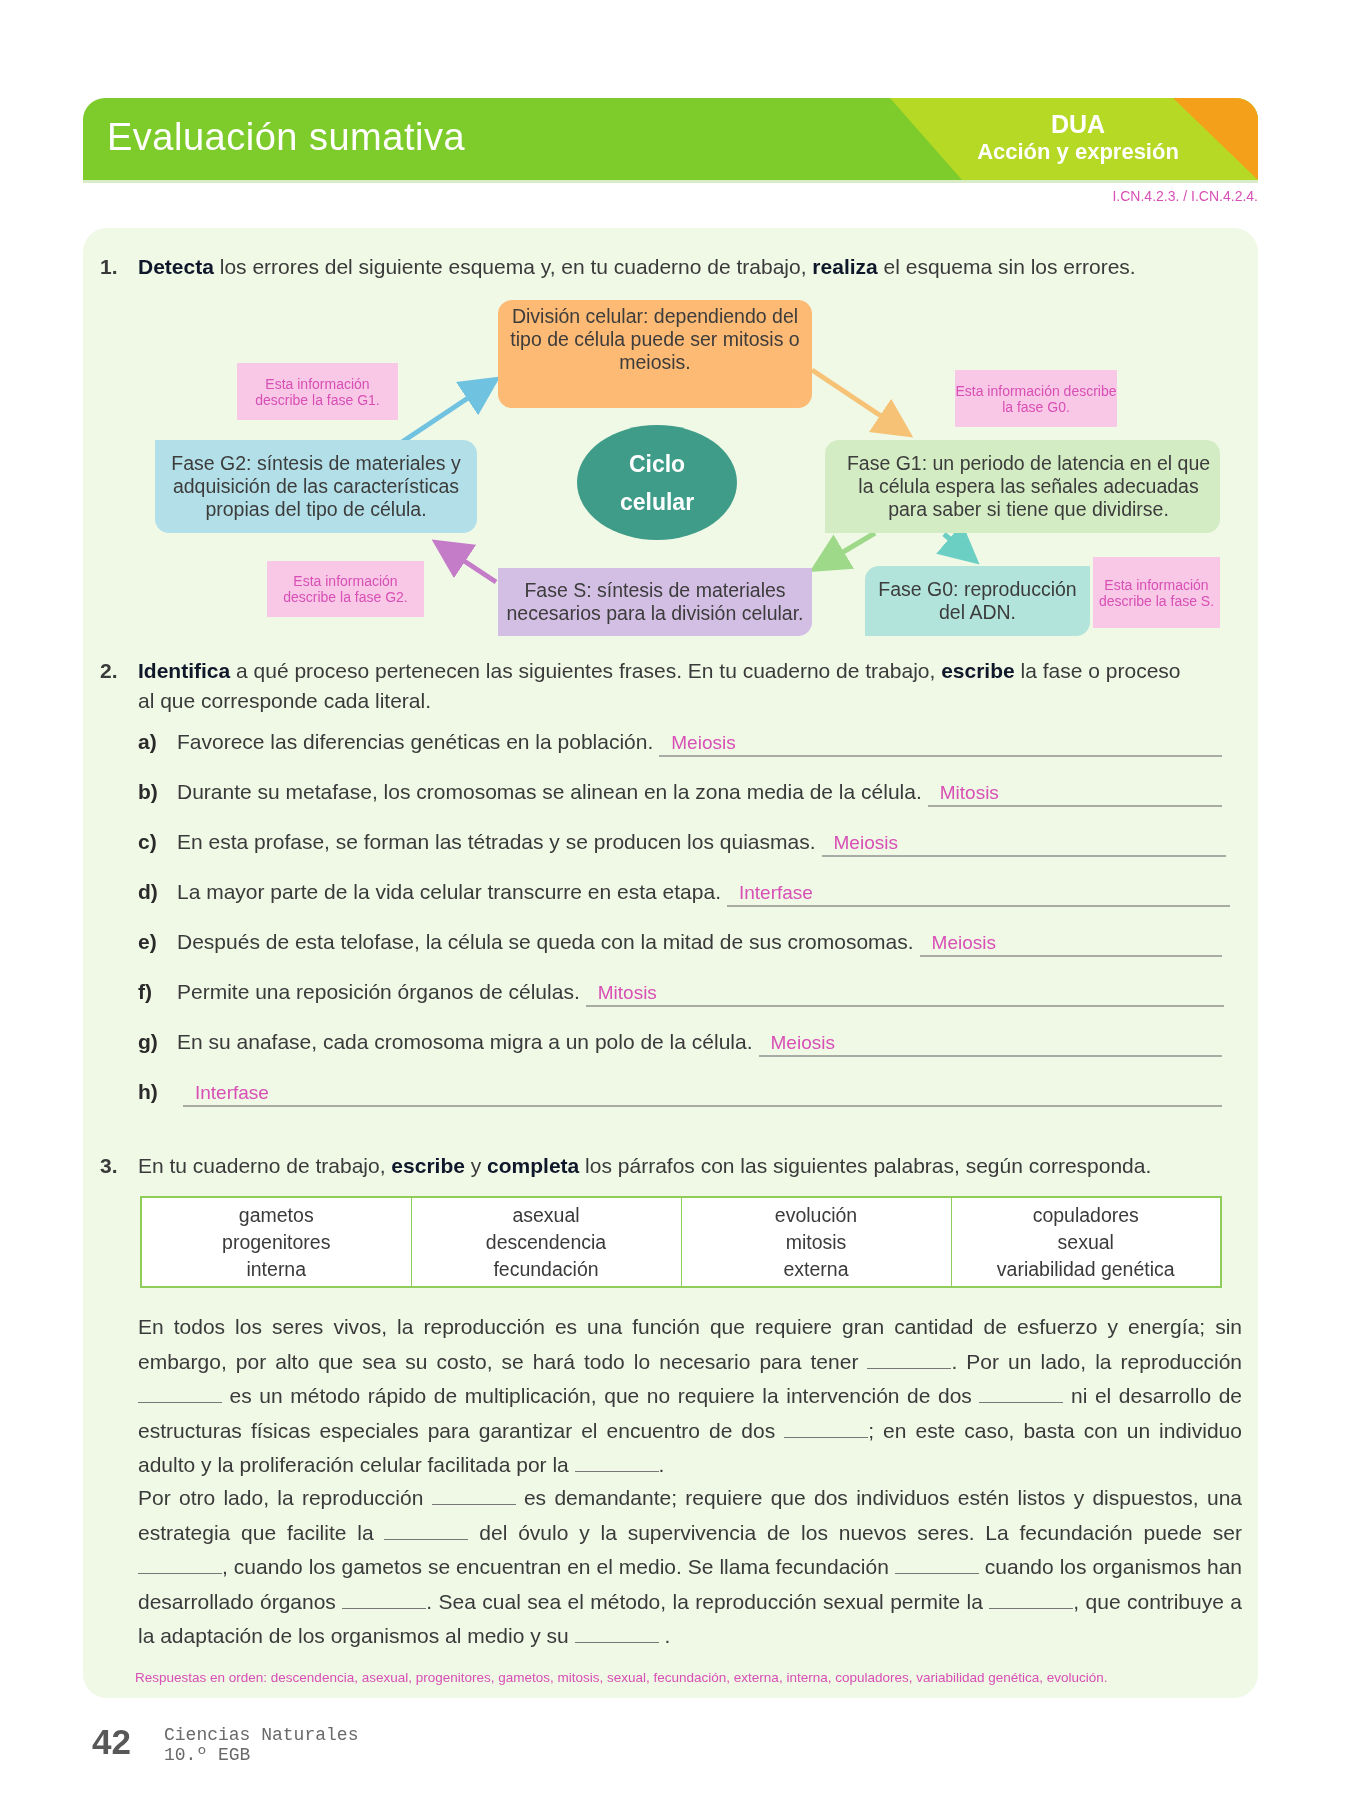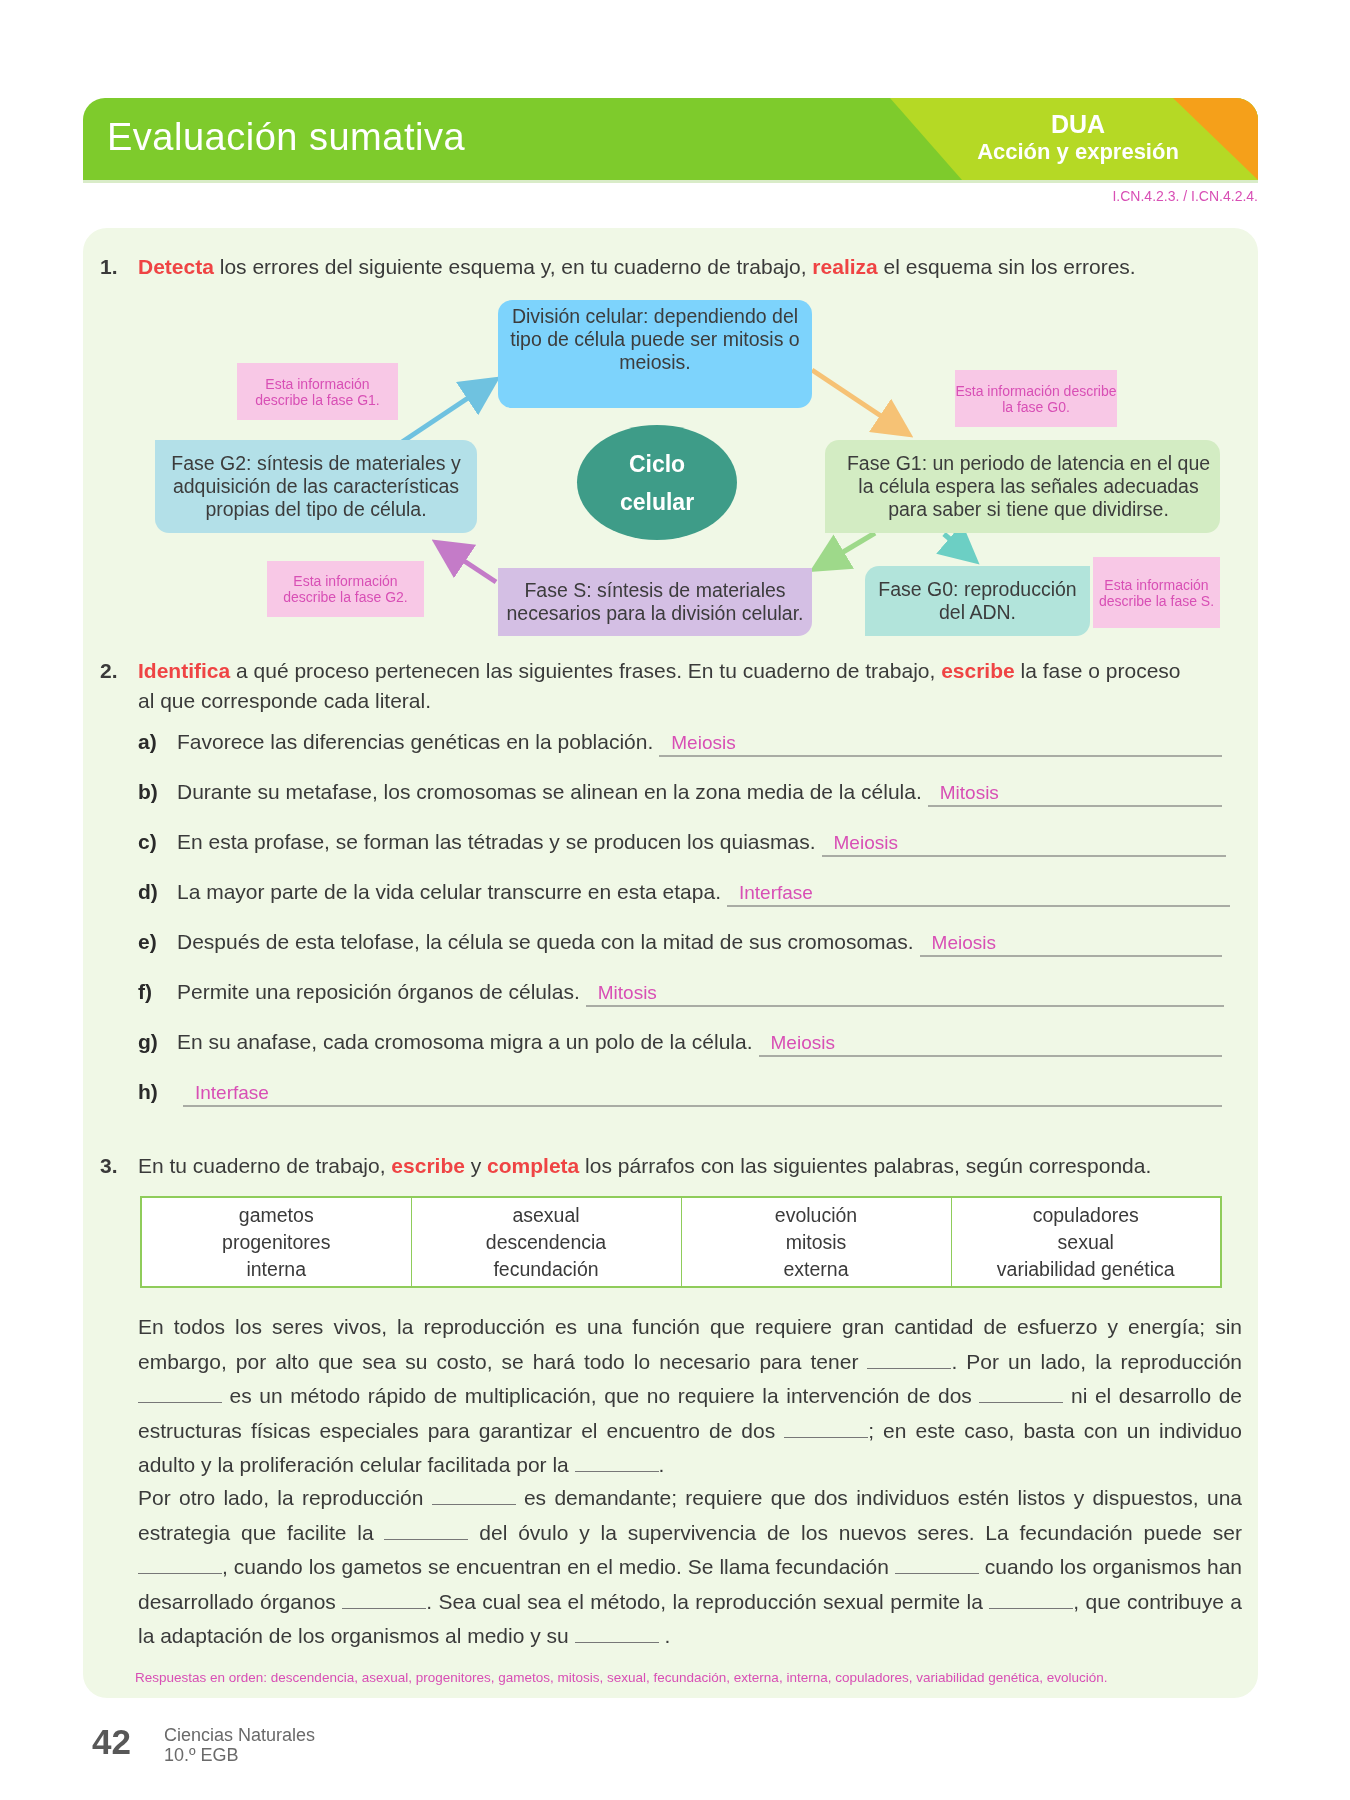--- a/index.html
+++ b/index.html
@@ -16,25 +16,25 @@
   .header .dua .d2 { font-size: 22px; font-weight: bold; line-height: 28px; }
   .header-shadow { position: absolute; left: 83px; top: 180px; width: 1175px; height: 3px; background: #d9ecc8; }
 
   .codes { position: absolute; right: 92px; top: 188px; font-size: 14px; color: #d84fb5; }
 
   
   .panel { position: absolute; left: 83px; top: 228px; width: 1175px; height: 1470px; background: #f0f8e6; border-radius: 24px; }
 
   .q { position: absolute; font-size: 21px; line-height: 30px; color: #3a3a3a; }
   .q .num { font-weight: bold; display: inline-block; width: 38px; }
-  .q b { font-weight: bold; color: #ef4444; }
+  .q b { font-weight: bold; color: #0f172a; }
 
   
   .box { position: absolute; text-align: center; font-size: 19.5px; line-height: 23px; color: #3c3c3c; display: flex; align-items: center; justify-content: center; }
-  .box-orange { left: 498px; top: 300px; width: 314px; height: 108px; background: #7dd3fc; border-radius: 14px 14px 14px 14px; padding-bottom: 30px; }
+  .box-orange { left: 498px; top: 300px; width: 314px; height: 108px; background: #fdba74; border-radius: 14px 14px 14px 14px; padding-bottom: 30px; }
   .box-blue { left: 155px; top: 440px; width: 322px; height: 93px; background: #b3e0e8; border-radius: 0 14px 14px 14px; }
   .box-green { left: 825px; top: 440px; width: 395px; height: 93px; background: #d3ecc3; border-radius: 14px 14px 14px 0; padding-left: 12px; }
   .box-purple { left: 498px; top: 568px; width: 314px; height: 68px; background: #d4bfe4; border-radius: 0 0 14px 0; }
   .box-teal { left: 865px; top: 566px; width: 225px; height: 70px; background: #b2e4db; border-radius: 14px 0 14px 0; }
   .ellipse { position: absolute; left: 577px; top: 425px; width: 160px; height: 115px; border-radius: 50%; background: #3e9c88; color: #ffffff; font-weight: bold; font-size: 23px; line-height: 38px; text-align: center; display: flex; flex-direction: column; justify-content: center; }
 
   .note { position: absolute; background: #f8c8e6; color: #d84fb5; font-size: 14px; line-height: 16px; text-align: center; display: flex; align-items: center; justify-content: center; }
   .note-g1 { left: 237px; top: 363px; width: 161px; height: 57px; }
   .note-g0 { left: 955px; top: 370px; width: 162px; height: 57px; }
   .note-g2 { left: 267px; top: 561px; width: 157px; height: 56px; }
@@ -51,21 +51,21 @@
   
   table.words { position: absolute; left: 140px; top: 1196px; width: 1082px; height: 92px; border-collapse: collapse; background: #ffffff; border: 2px solid #8fcc5a; }
   table.words td { border: 1px solid #8fcc5a; text-align: center; vertical-align: middle; font-size: 19.5px; line-height: 27px; color: #3a3a3a; width: 25%; }
 
   .para { position: absolute; left: 138px; width: 1104px; font-size: 21px; line-height: 34.5px; text-align: justify; color: #3a3a3a; }
   .blank { display: inline-block; width: 84px; border-bottom: 1.5px solid #777; height: 20px; vertical-align: baseline; }
 
   .answers { position: absolute; left: 135px; top: 1670px; font-size: 13.5px; color: #d84fb5; white-space: nowrap; }
 
   .footer-num { position: absolute; left: 92px; top: 1722px; font-size: 35px; font-weight: bold; color: #585858; }
-  .footer-sub { position: absolute; left: 164px; top: 1725px; font-size: 18px; line-height: 20px; color: #6a6a6a; }
+  .footer-sub { position: absolute; left: 164px; top: 1725px; font-size: 18px; line-height: 20px; color: #6a6a6a; font-family: Liberation Mono, monospace; }
 </style>
 </head>
 <body>
 
 <div class="header">
   <div class="lime"></div>
   <div class="orange"></div>
   <div class="title">Evaluación sumativa</div>
   <div class="dua">
     <div class="d1">DUA</div>

